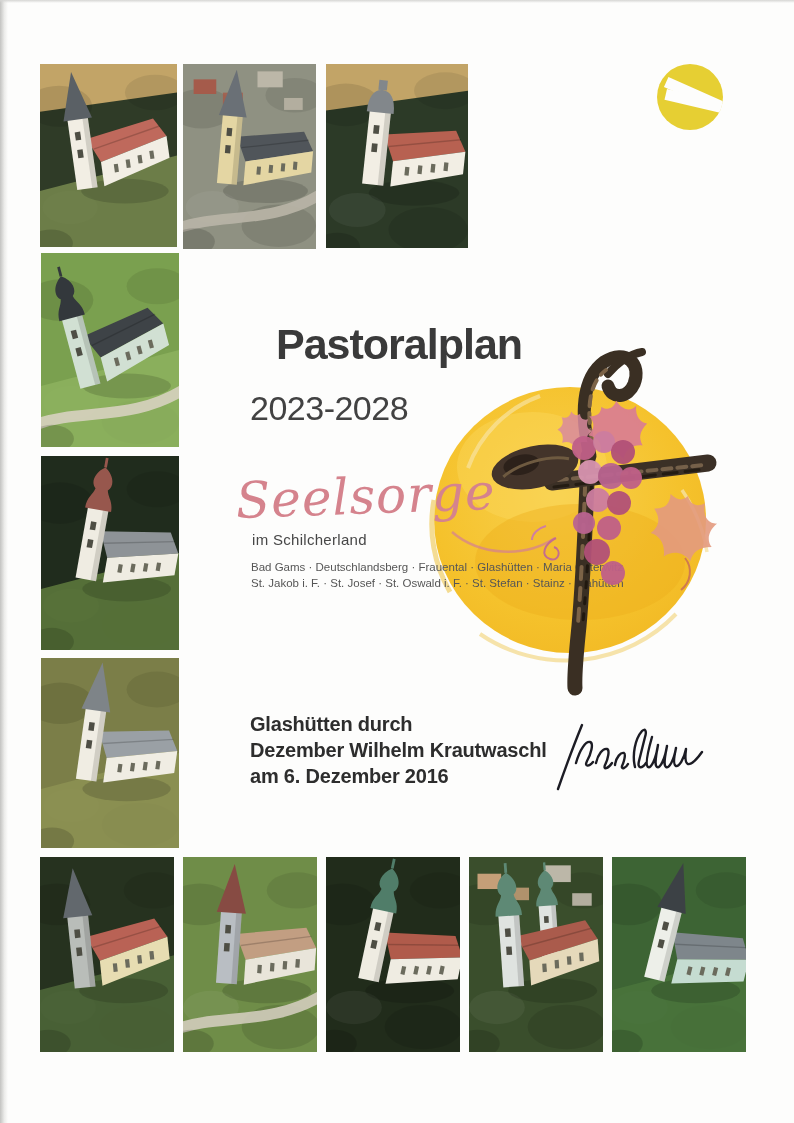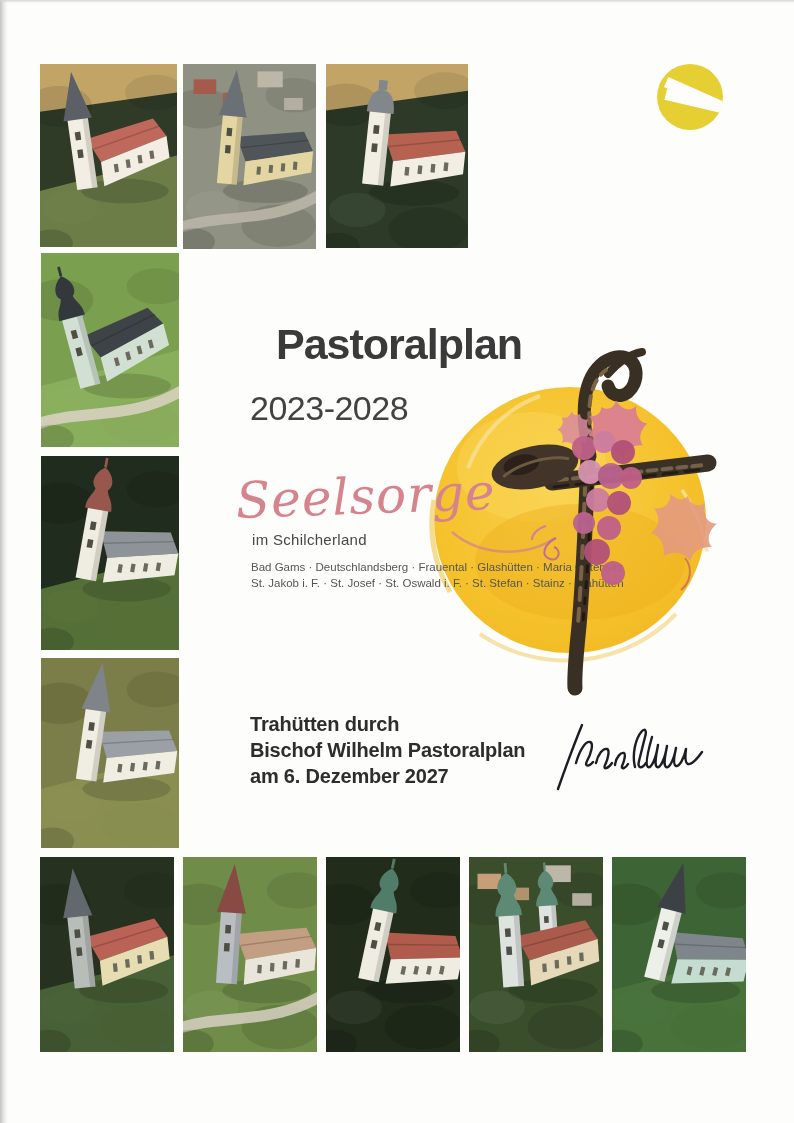--- a/index.html
+++ b/index.html
@@ -438,23 +438,23 @@
         <circle cx="133" cy="243" r="12" fill="#c06088"></circle>
     </g>
     <g fill="none" stroke-width="2">
       <path d="M76 208 c-12 6 -16 18 -6 21 c9 3 12 -9 4 -12" stroke="#c46d8e"></path>
       <path d="M66 196 c-8 2 -14 8 -14 14" stroke="#cf7fa0"></path>
       <path d="M205 228 c8 10 6 24 -4 32" stroke="#d07a4e"></path>
     </g>
   </svg>
 
   <div class="abs approval">
-    <div>Trahütten durch</div>
-    <div>Bischof Wilhelm Pastoralplan</div>
-    <div>am 6. Dezember 2027</div>
+    <div>Glashütten durch</div>
+    <div>Dezember Wilhelm Krautwaschl</div>
+    <div>am 6. Dezember 2016</div>
   </div>
 
   <svg class="abs signature" width="185" height="100" viewBox="0 0 185 100" aria-label="Unterschrift Bischof Wilhelm Krautwaschl">
     <g fill="none" stroke="#1c1c24" stroke-width="2.4" stroke-linecap="round" stroke-linejoin="round">
       <path d="M18 86 C25 66 33 44 42 22"></path>
       <path d="M36 60 c4 -14 10 -22 14 -21 c4 1 1 12 -3 19 c-3 6 2 6 6 1"></path>
       <path d="M56 60 c2 -9 7 -15 11 -14 c3 1 1 10 -2 16 c-2 5 3 4 7 -2"></path>
       <path d="M75 62 c1 -8 6 -13 9 -12 c2 1 0 9 -2 13 c-1 4 4 2 6 -2"></path>
       <path d="M95 64 c-3 -12 0 -28 7 -36 c3 -3 5 0 3 6 l-6 24 c-2 8 3 8 7 2"></path>
       <path d="M112 34 c-4 14 -7 28 -4 30 c3 2 8 -8 10 -22 c-2 10 -4 20 -1 22 c3 2 8 -8 10 -21 c-2 10 -4 19 -1 21 c3 2 8 -7 10 -19 c-2 9 -3 17 0 18 c3 1 8 -7 10 -17 c-1 8 -1 14 2 15 c4 1 9 -5 14 -12"></path>

